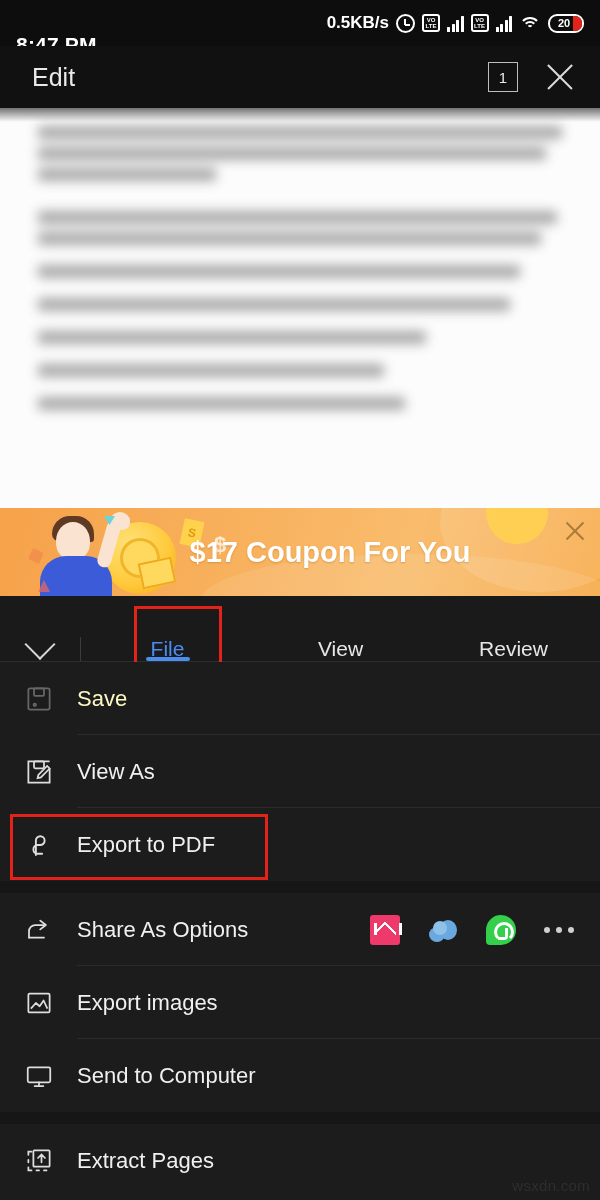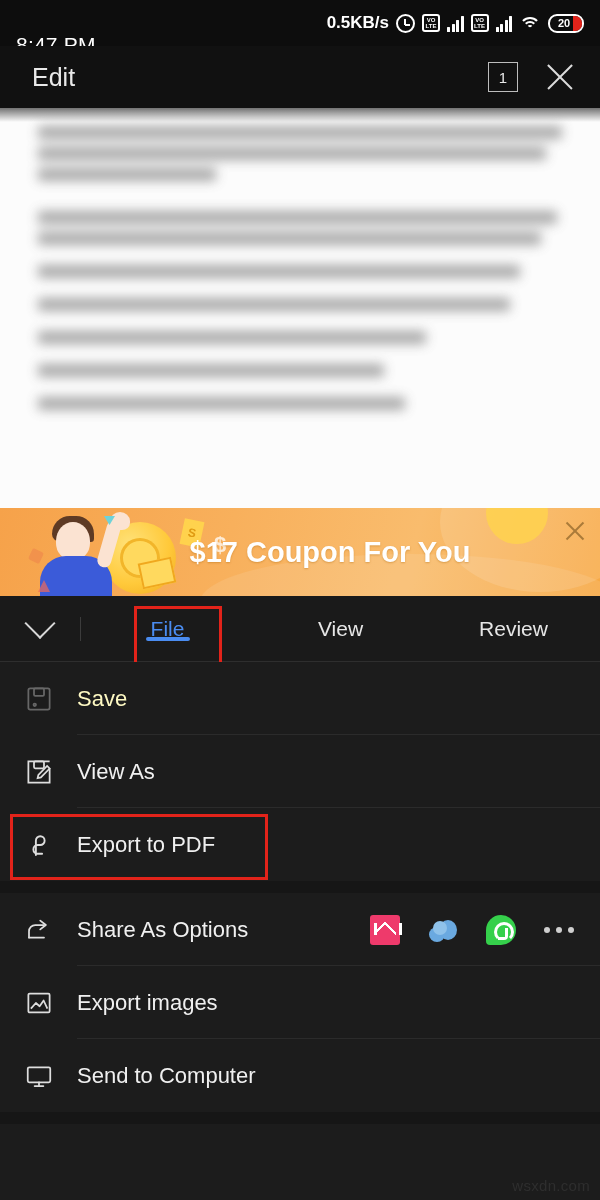--- a/index.html
+++ b/index.html
@@ -10,21 +10,21 @@
     overflow:hidden;
   }
   #screen { position:relative; width:600px; height:1200px; background:#1c1c1c; }
 
   
   .statusbar{
     position:absolute; left:0; top:0; width:600px; height:46px;
     background:#0d0d0d; display:flex; align-items:center;
     padding:0 16px; color:#fff;
   }
-  .st-clock{ font-size:21px; font-weight:normal; letter-spacing:.2px;margin-top:43px; }
+  .st-clock{ font-size:21px; font-weight:bold; letter-spacing:.2px;margin-top:43px; }
   .st-right{ margin-left:auto; display:flex; align-items:center; gap:7px;justify-content:flex-end; }
   .st-net{ font-size:17px; font-weight:bold; }
   .ic-alarm{ width:19px; height:19px; border:2px solid #fff; border-radius:50%; position:relative; }
   .ic-alarm:before{ content:""; position:absolute; left:6px; top:3px; width:2px; height:6px; background:#fff; }
   .ic-alarm:after{ content:""; position:absolute; left:7px; top:8px; width:5px; height:2px; background:#fff; }
   .ic-volte{ width:18px; height:18px; border:2px solid #fff; border-radius:3px;
              display:flex; flex-direction:column; align-items:center; justify-content:center;
              font-size:6px; line-height:6px; font-weight:bold; color:#fff; }
   .ic-bars{ display:flex; align-items:flex-end; gap:1.5px; height:17px; }
   .ic-bars i{ display:block; width:3px; background:#fff; border-radius:.5px; }
@@ -115,21 +115,21 @@
                background:#6fd2d8; clip-path:polygon(0 0,100% 0,50% 100%); }
   .art .conf2{ position:absolute; left:14px; top:42px; width:12px; height:12px;
                background:#f08a4b; opacity:.7; transform:rotate(25deg); border-radius:2px; }
   .art .conf3{ position:absolute; left:22px; top:72px; width:12px; height:12px;
                background:#ef6a5a; opacity:.7; clip-path:polygon(50% 0,100% 100%,0 100%); }
   .dollar{ position:absolute; left:214px; top:24px; color:#fff; font-size:22px;
            font-weight:bold; opacity:.75; }
 
   
   .tabbar{ position:absolute; left:0; top:596px; width:600px; height:66px;
-           background:#1a1a1a; display:flex; align-items:center;
+           background:#1a1a1a; display:flex; align-items:flex-end;
            border-bottom:1px solid #2e2e2e; }
   .tab-chevron{ width:80px; display:flex; align-items:center; justify-content:center; }
   .chev{ width:22px; height:22px; border-right:2.2px solid #d8d8d8; border-bottom:2.2px solid #d8d8d8;
          transform:rotate(45deg) translate(-4px,-4px); }
   .tab-divider{ width:1px; height:24px; background:#3c3c3c; }
   .tabs{ flex:1; display:flex; align-items:stretch; }
   .tab{ flex:1; display:flex; align-items:center; justify-content:center;
         position:relative; color:#e6e6e6; font-size:21px; }
   .tab.active{ color:#4a8cf0; }
   .tab.active .underline{ position:absolute; bottom:0; left:50%; transform:translateX(-50%);
@@ -386,20 +386,32 @@
             <rect x="3" y="5" width="18" height="12" rx="1.2"></rect>
             <path d="M12 17v3M8.5 20h7"></path>
           </svg>
         </div>
       </div>
       <div class="label">Send to Computer</div>
     </div>
 
     <div class="group-spacer"></div>
 
+    <div class="mrow">
+      <div class="icon">
+        <div class="ico">
+          <svg width="30" height="30" viewBox="0 0 24 24" fill="none" stroke="#dedede" stroke-width="1.4" stroke-linecap="round">
+            <path d="M3.5 7V4.5H6M3.5 11v2M3.5 17v2.5H6M10 19.5h2M16 19.5h2" stroke-dasharray="0"></path>
+            <rect x="7.5" y="3.5" width="13" height="13" rx="0.8"></rect>
+            <path d="M14 13V7M11.2 9.6L14 6.8l2.8 2.8"></path>
+          </svg>
+        </div>
+      </div>
+      <div class="label">Extract Pages</div>
+    </div>
 
   </div>
 
   <div class="hl-export"></div>
 
   <div class="watermark">wsxdn.com</div>
 
 </div>
 
 </body></html>

